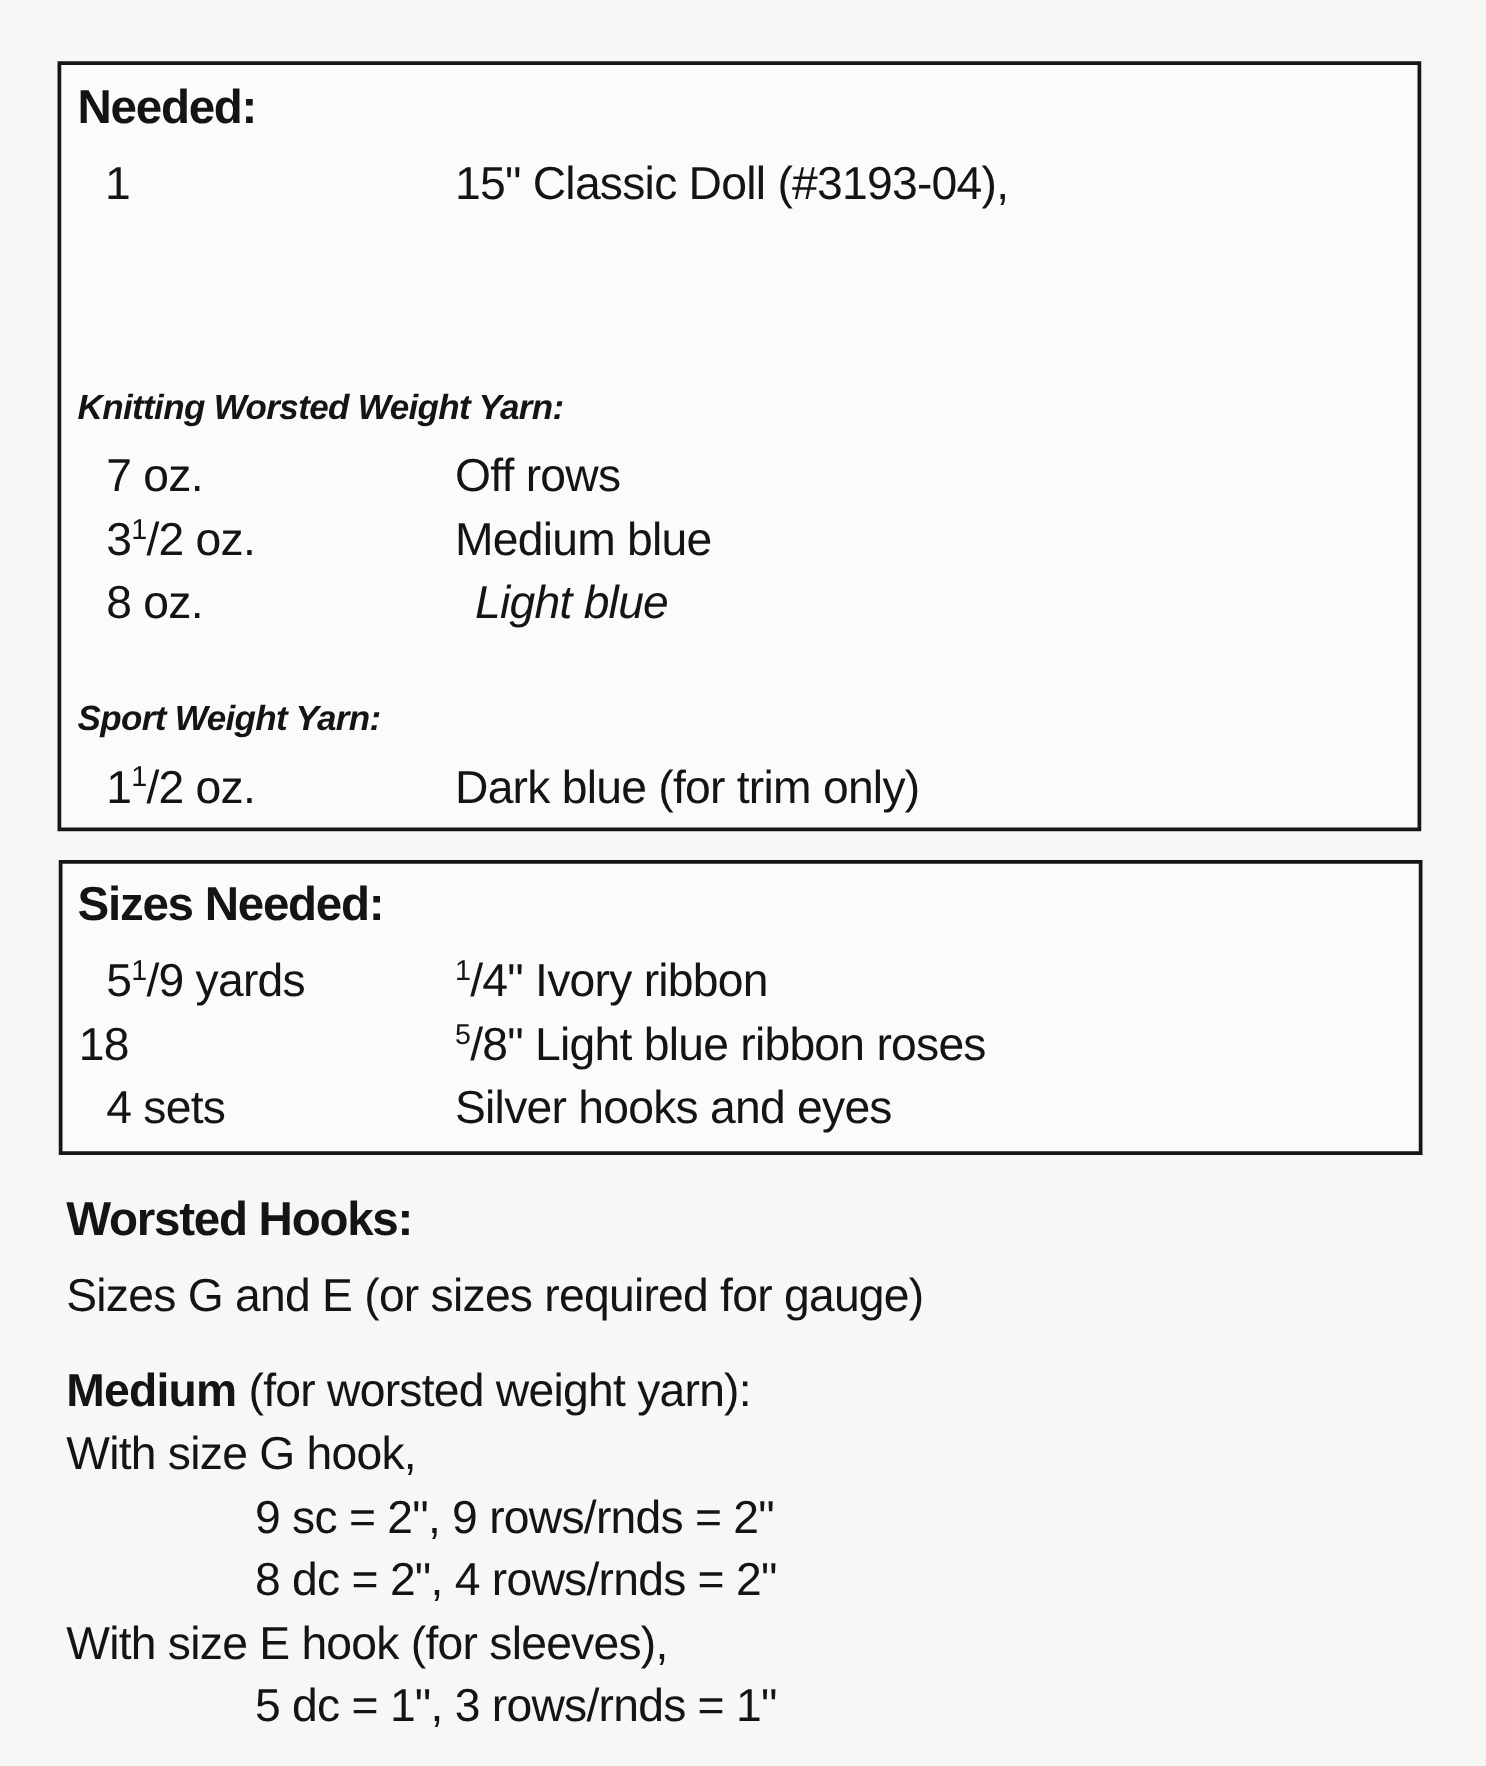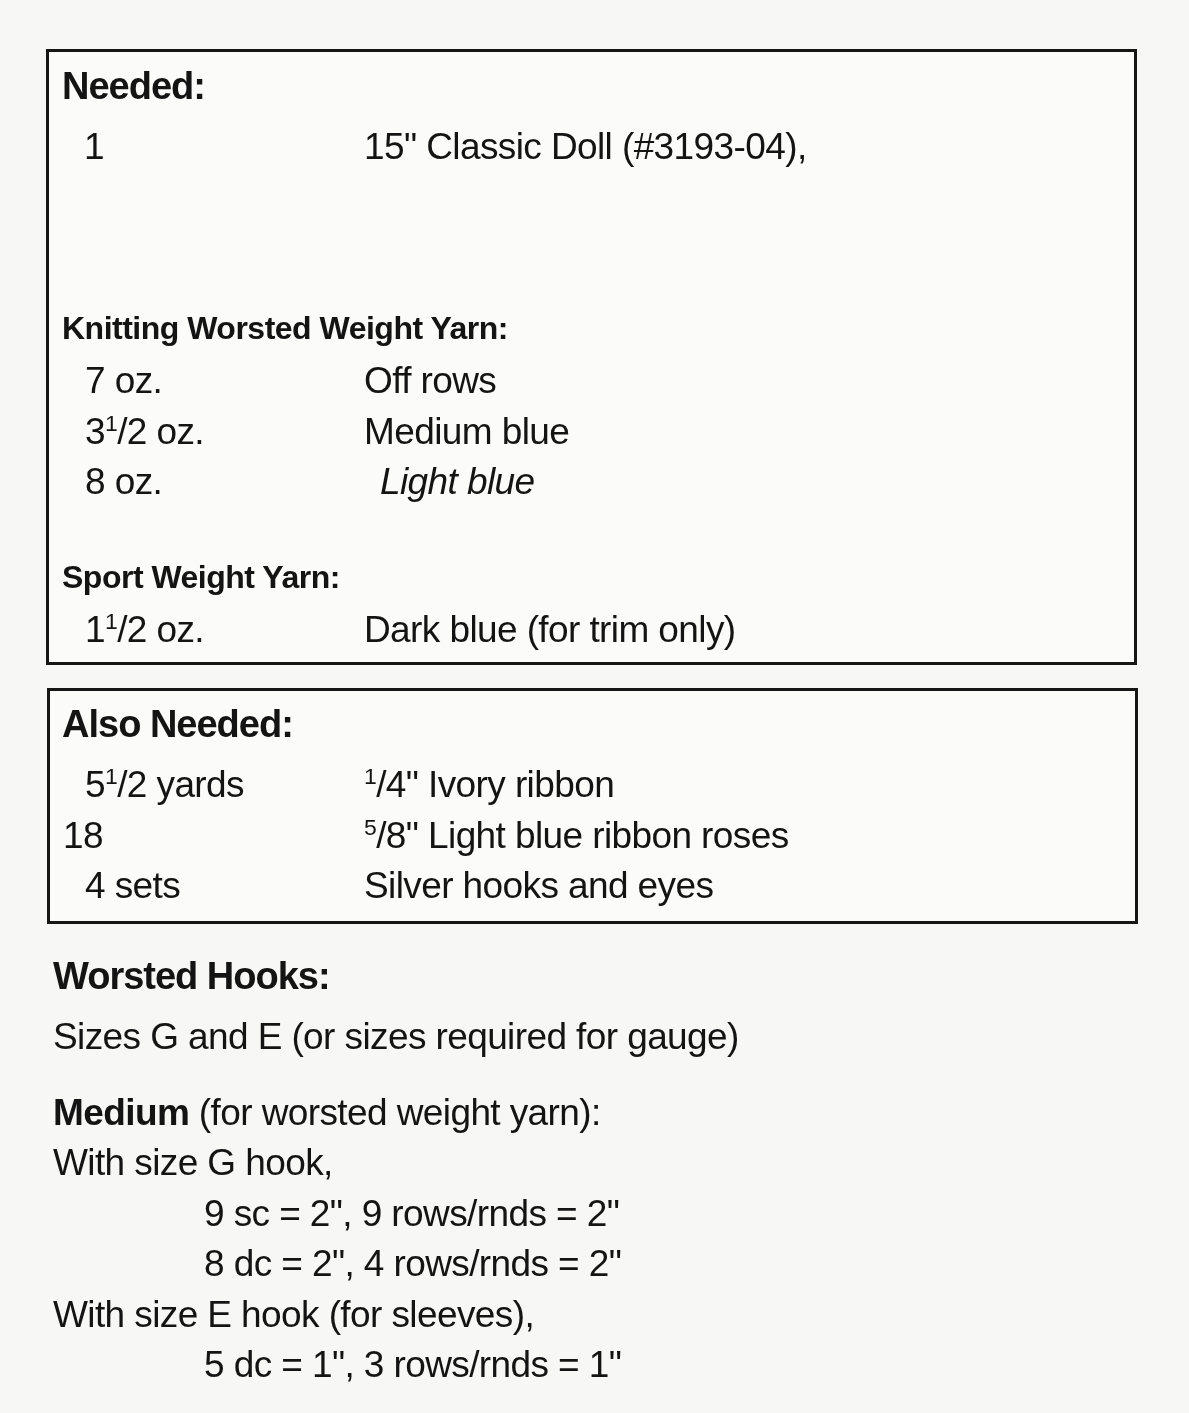--- a/index.html
+++ b/index.html
@@ -15,21 +15,21 @@
     position: absolute;
     border: 3px solid #161616;
     box-sizing: border-box;
     background: #fbfbfa;
   }
   #box-needed { left: 46px; top: 49px; width: 1091px; height: 616px; }
   #box-also { left: 47px; top: 688px; width: 1091px; height: 236px; }
 
   .abs { position: absolute; white-space: nowrap; line-height: 1; }
   .h1 { font-weight: bold; font-size: 38px; letter-spacing: -1px; }
-  .h2 { font-weight: bold; font-size: 32px; letter-spacing: -0.5px; }
+  .h2 { font-weight: bold; font-size: 28px; letter-spacing: -0.5px; font-style: italic; }
   .t { font-size: 37px; letter-spacing: -0.6px; }
   .sup { font-size: 0.62em; position: relative; top: -0.55em; }
   .bold { font-weight: bold; }
 </style>
 </head>
 <body>
 
 <div id="box-needed" class="box"></div>
 <div class="abs h1" style="left:62px; top:67px;">Needed:</div>
 <div class="abs t" style="left:84px; top:128px;">1</div>
@@ -44,23 +44,23 @@
 <div class="abs t" style="left:364px; top:413px;">Medium blue</div>
 
 <div class="abs t" style="left:85px; top:463px;"><span>8 oz.</span></div>
 <div class="abs t" style="left:380px; top:463px;font-style:italic;">Light blue</div>
 
 <div class="abs h2" style="left:62px; top:561px;">Sport Weight Yarn:</div>
 <div class="abs t" style="left:85px; top:611px;"><span>1</span><span class="sup">1</span><span>/2 oz.</span></div>
 <div class="abs t" style="left:364px; top:611px;">Dark blue (for trim only)</div>
 
 <div id="box-also" class="box"></div>
-<div class="abs h1" style="left:62px; top:705px;">Also Needed:</div>
+<div class="abs h1" style="left:62px; top:705px;">Sizes Needed:</div>
 
-<div class="abs t" style="left:85px; top:766px;"><span>5</span><span class="sup">1</span><span>/2 yards</span></div>
+<div class="abs t" style="left:85px; top:766px;"><span>5</span><span class="sup">1</span><span>/9 yards</span></div>
 <div class="abs t" style="left:364px; top:766px;"><span class="sup">1</span><span>/4" Ivory ribbon</span></div>
 
 <div class="abs t" style="left:63px; top:817px;"><span>18</span></div>
 <div class="abs t" style="left:364px; top:817px;"><span class="sup">5</span><span>/8" Light blue ribbon roses</span></div>
 
 <div class="abs t" style="left:85px; top:867px;"><span>4 sets</span></div>
 <div class="abs t" style="left:364px; top:867px;"><span>Silver hooks and eyes</span></div>
 
 <div class="abs h1" style="left:53px; top:957px;">Worsted Hooks:</div>
 <div class="abs t" style="left:53px; top:1018px;">Sizes G and E (or sizes required for gauge)</div>

